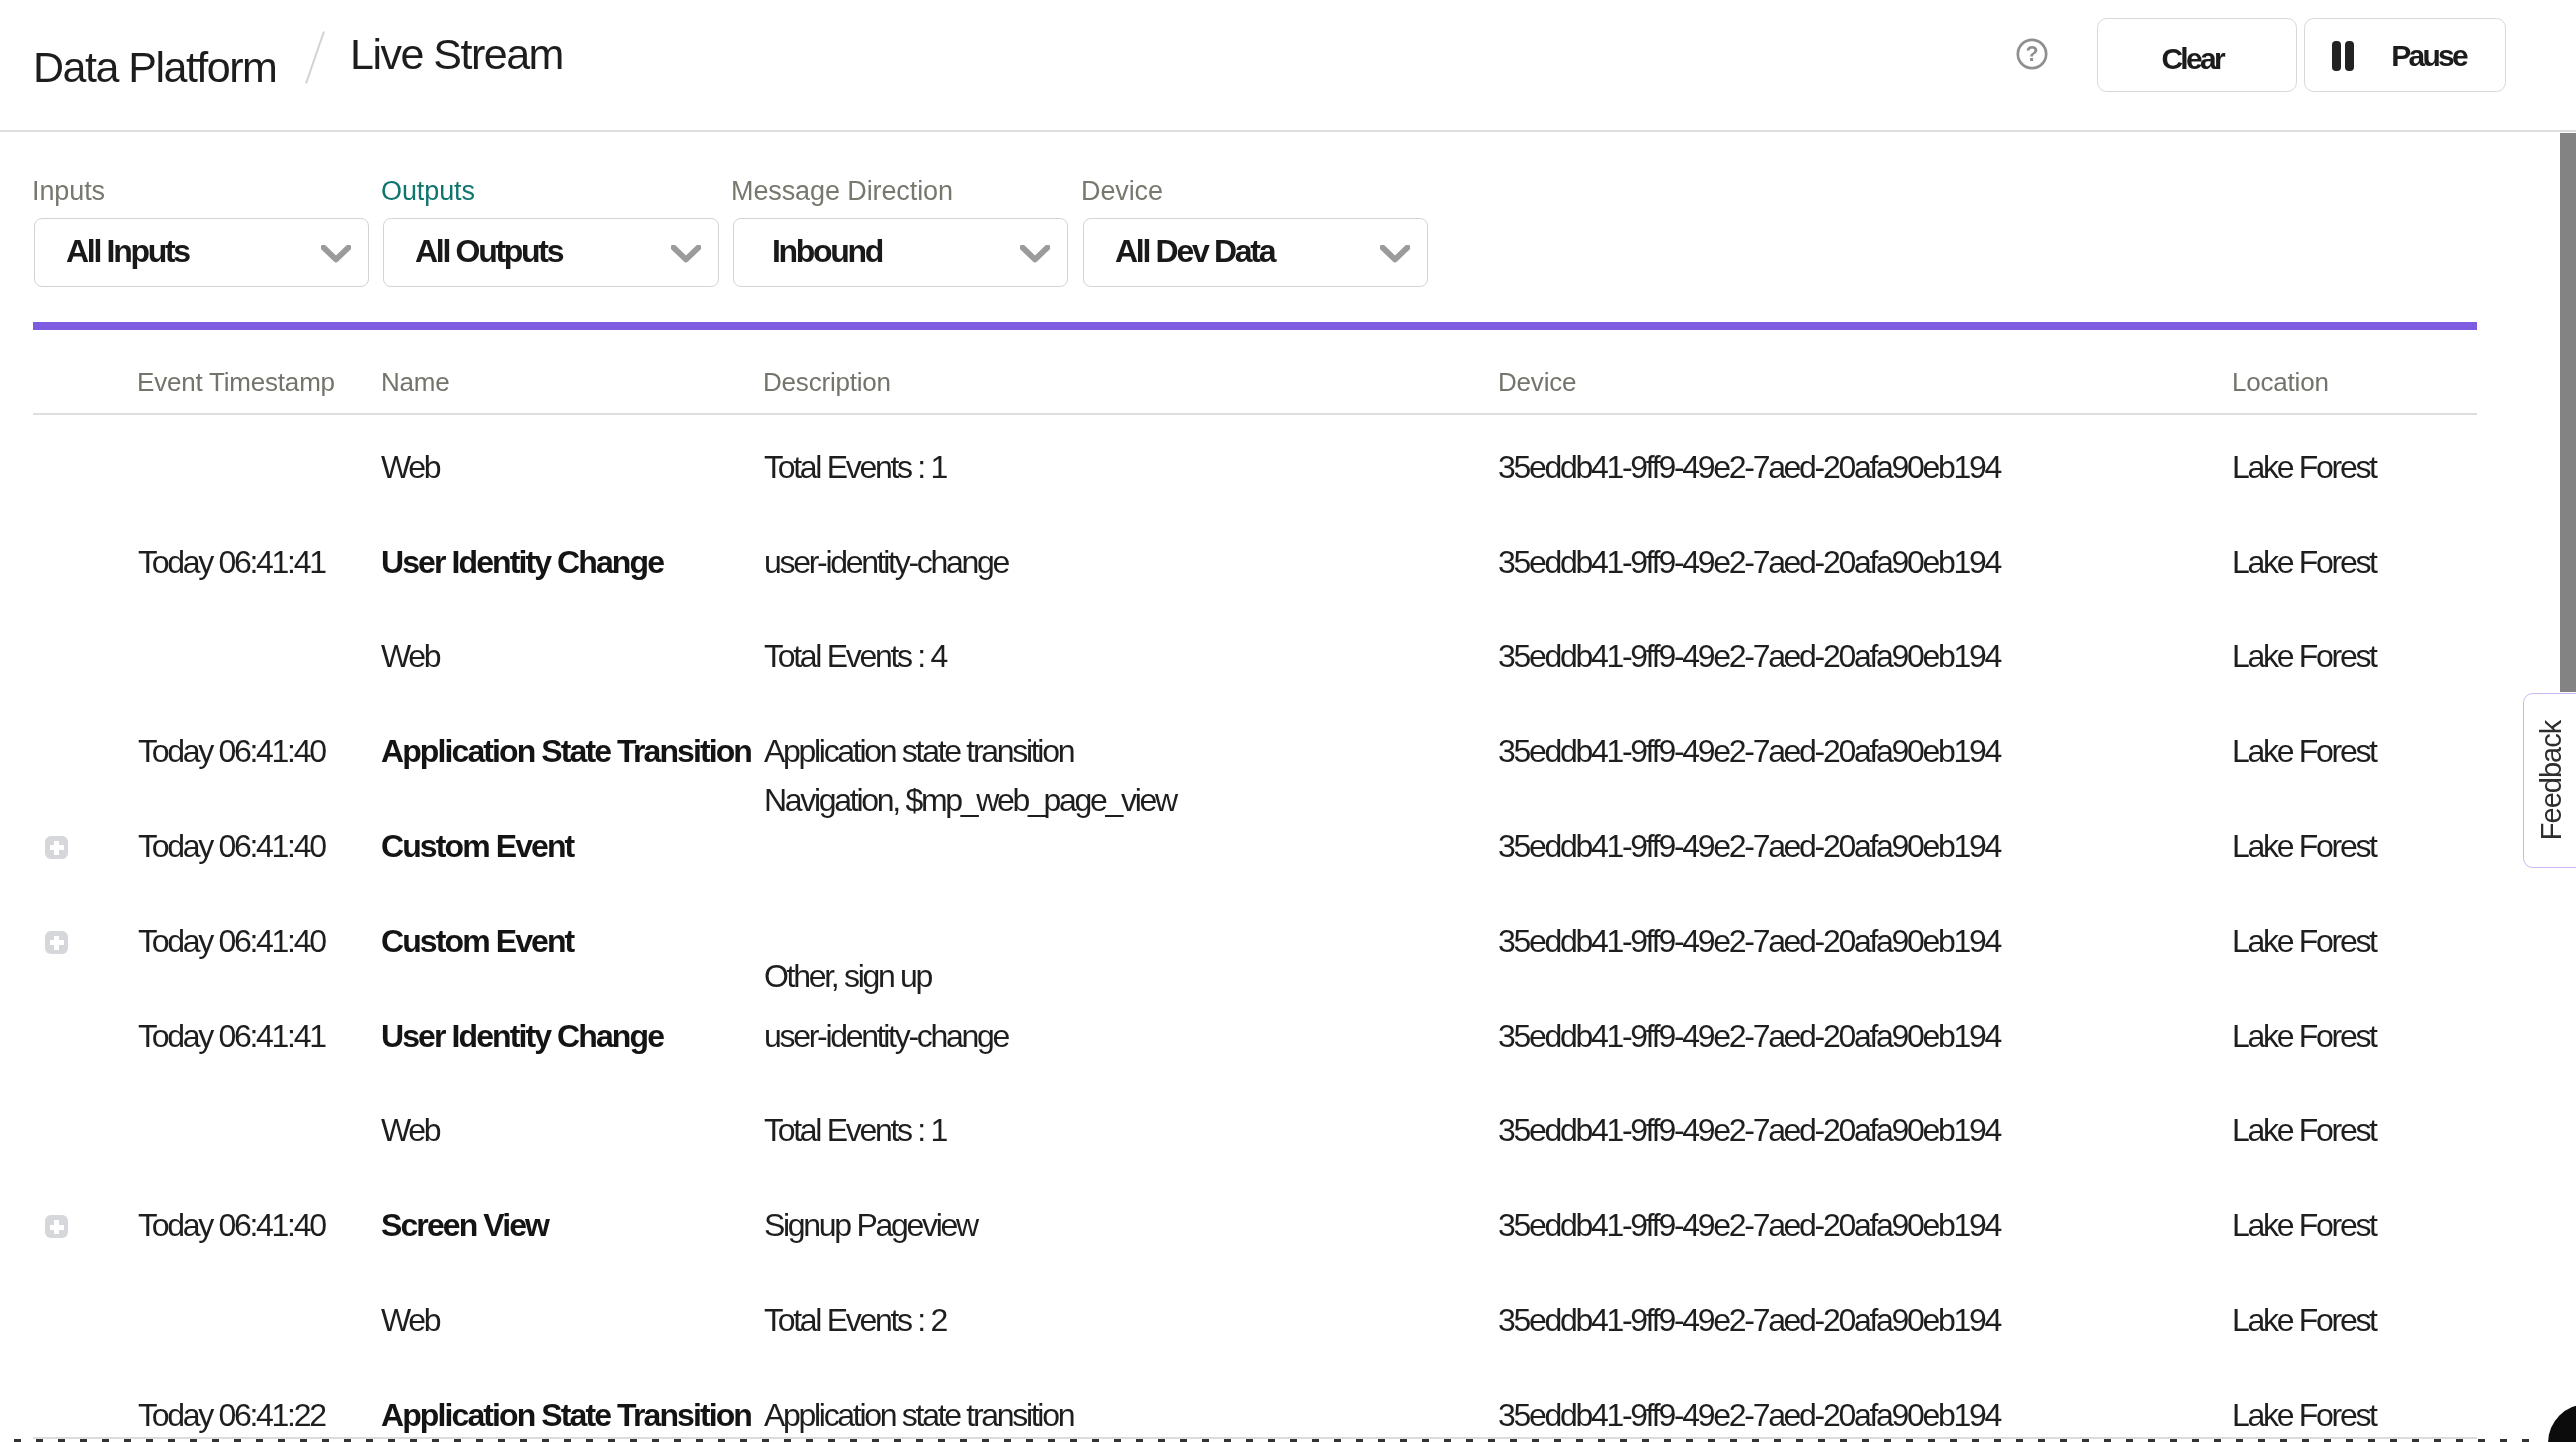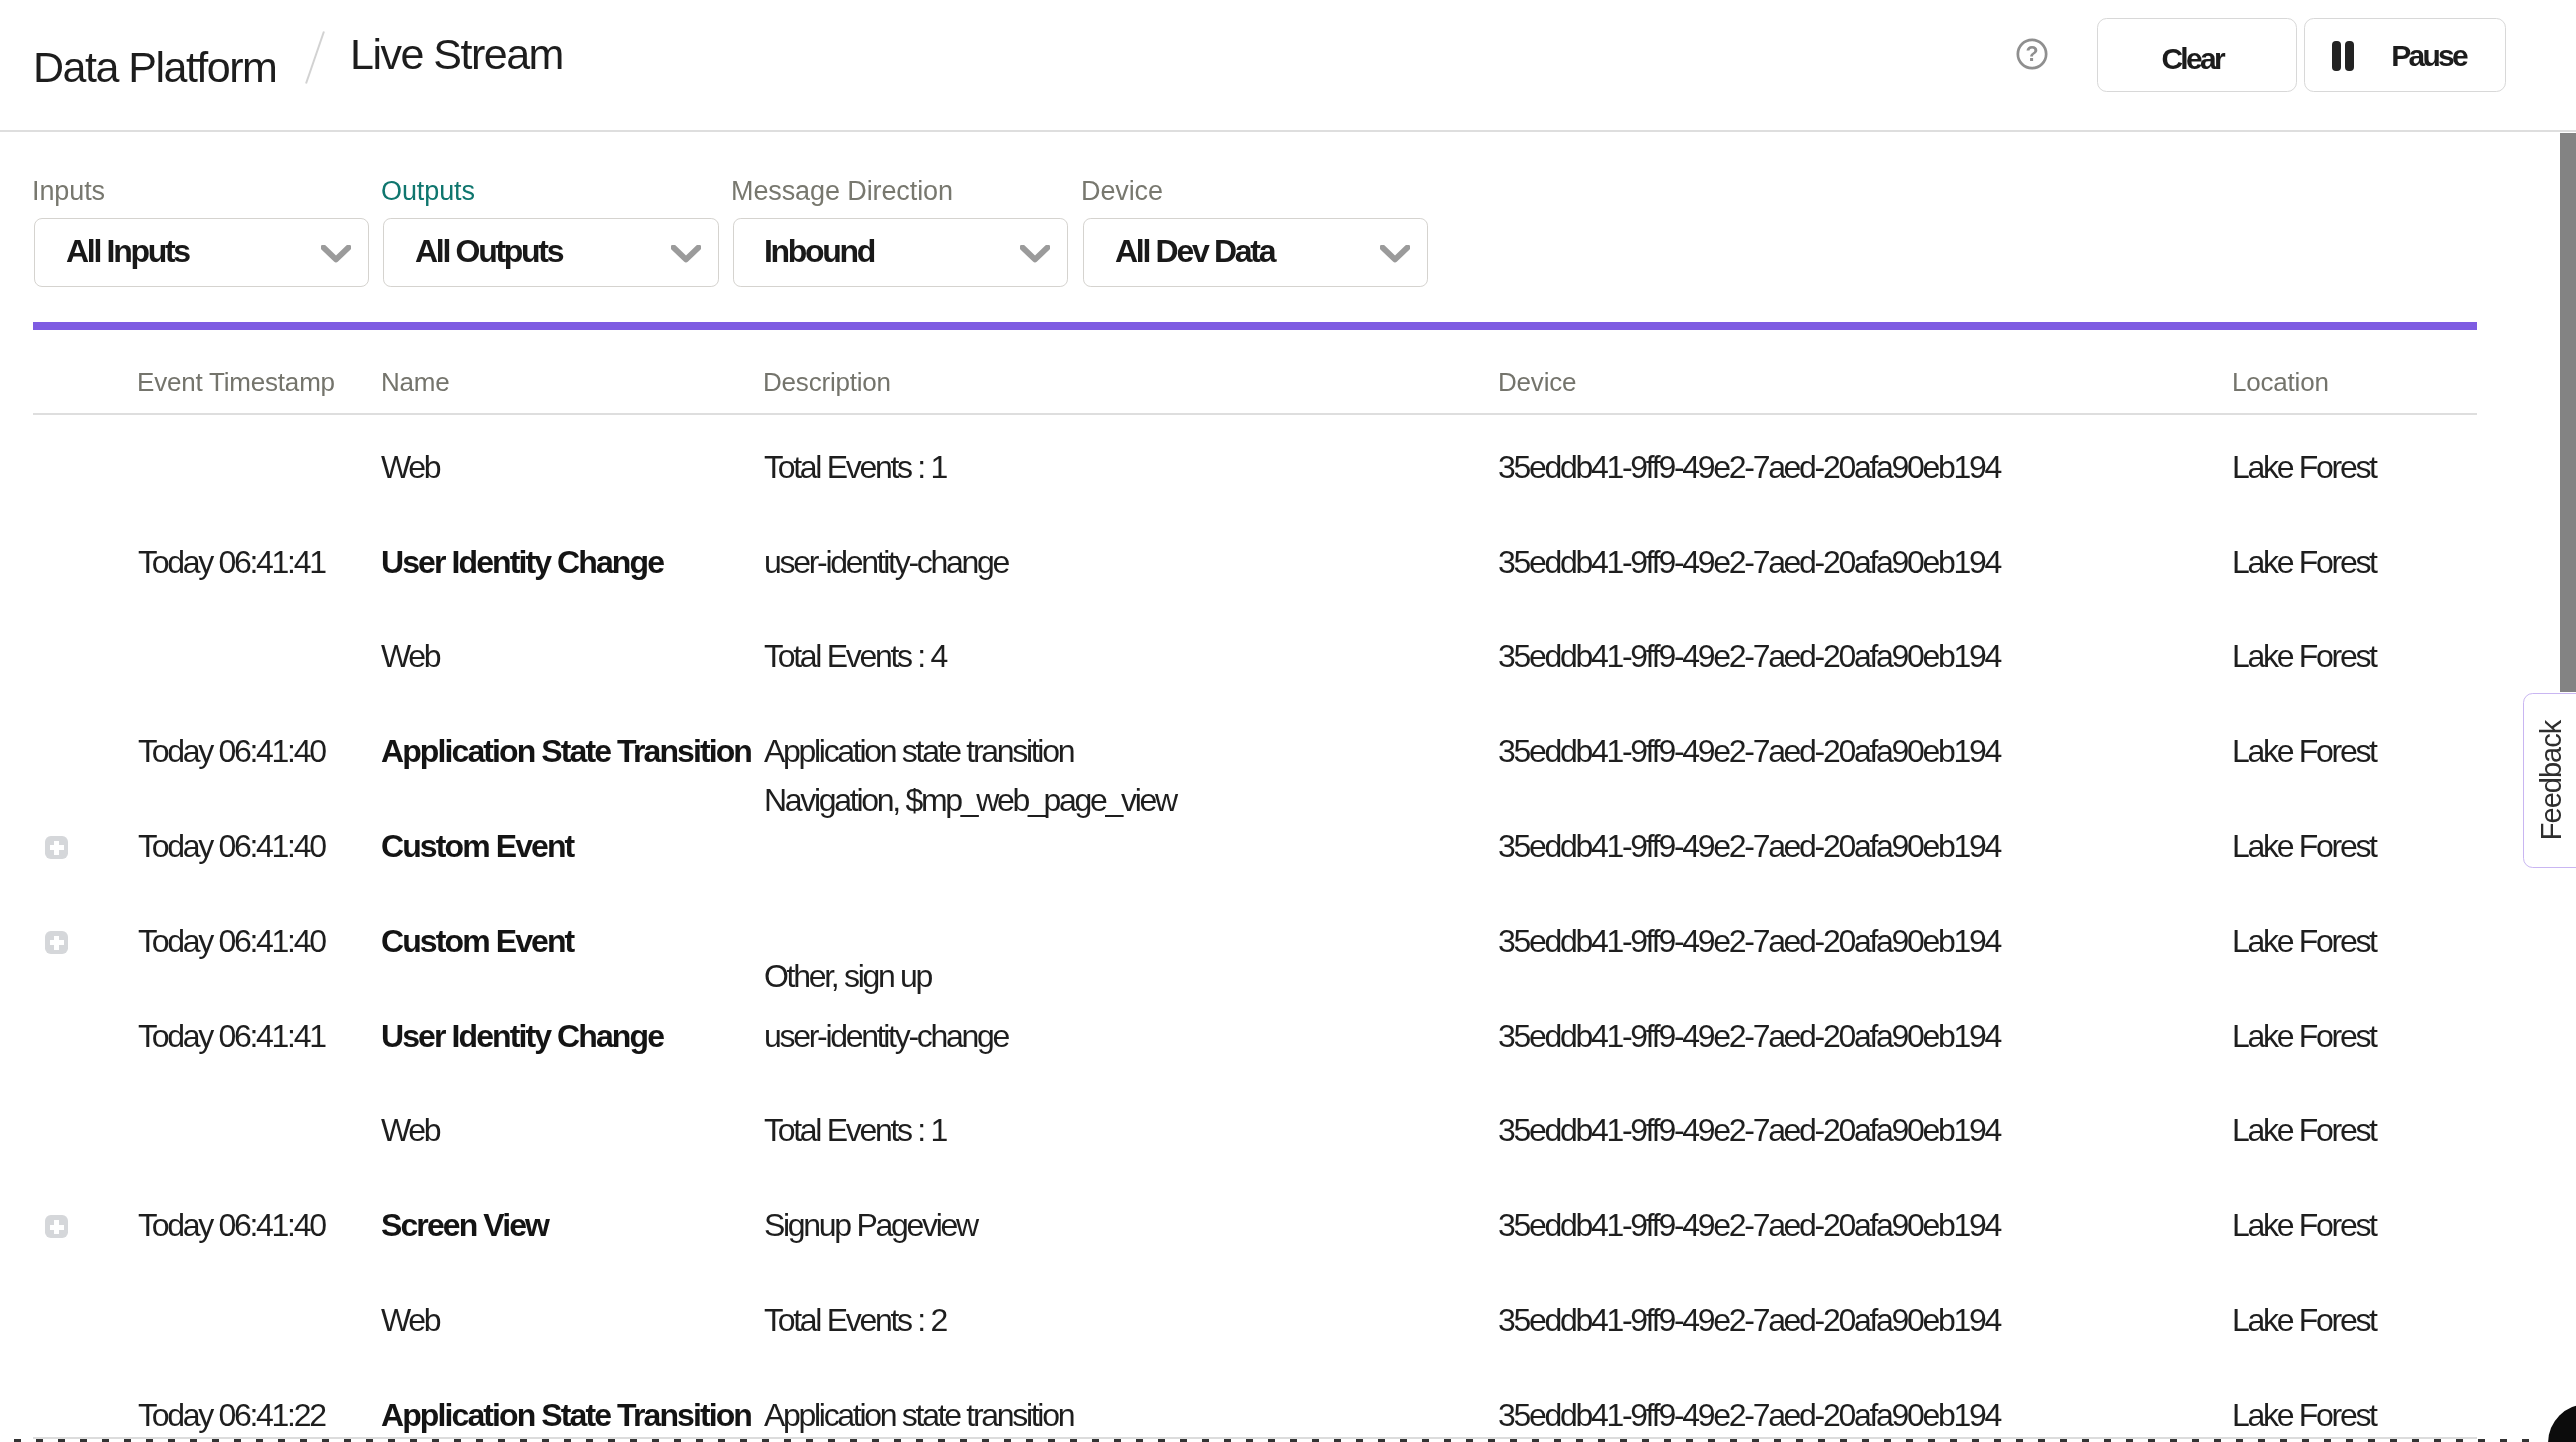--- a/index.html
+++ b/index.html
@@ -33,21 +33,21 @@
 
   <div class="abs" style="left:0;top:130px;width:2576px;height:2.4px;background:#dedede;"></div>
 
   <div class="abs" style="left:32px;top:178px;height:27px;line-height:27px;font-size:27px;letter-spacing:-0.1px;color:#78786f;">Inputs</div>
   <div class="abs" style="left:381px;top:178px;height:27px;line-height:27px;font-size:27px;letter-spacing:-0.1px;color:#0f766e;">Outputs</div>
   <div class="abs" style="left:731px;top:178px;height:27px;line-height:27px;font-size:27px;letter-spacing:-0.1px;color:#78786f;">Message Direction</div>
   <div class="abs" style="left:1081px;top:178px;height:27px;line-height:27px;font-size:27px;letter-spacing:-0.1px;color:#78786f;">Device</div>
 
   <div class="abs" style="left:34px;top:218px;width:335px;height:69px;border:1.9px solid #d5d3cf;border-radius:8px;background:#fff;line-height:65px;padding-left:31px;font-size:32px;font-weight:bold;letter-spacing:-2.3px;color:#191919;">All Inputs</div>
   <div class="abs" style="left:383px;top:218px;width:336px;height:69px;border:1.9px solid #d5d3cf;border-radius:7.8px;background:#fff;line-height:65px;padding-left:31px;font-size:32px;font-weight:bold;letter-spacing:-2.3px;color:#191919;">All Outputs</div>
-  <div class="abs" style="left:733px;top:218px;width:335px;height:69px;border:1.9px solid #d5d3cf;border-radius:7.8px;background:#fff;line-height:65px;padding-left:30px;font-size:32px;font-weight:bold;letter-spacing:-2.3px;color:#191919;">Inbound</div>
+  <div class="abs" style="left:733px;top:218px;width:335px;height:69px;border:1.9px solid #d5d3cf;border-radius:7.8px;background:#fff;line-height:65px;padding-left:38px;font-size:32px;font-weight:bold;letter-spacing:-2.3px;color:#191919;">Inbound</div>
   <div class="abs" style="left:1083px;top:218px;width:345px;height:69px;border:1.9px solid #d5d3cf;border-radius:7.8px;background:#fff;line-height:65px;padding-left:31px;font-size:32px;font-weight:bold;letter-spacing:-2.3px;color:#191919;">All Dev Data</div>
 
   <svg class="abs" style="left:321px;top:245px;" width="30" height="18.4" viewBox="0 0 31 19">
       <polyline points="2.5,2.5 15.5,15 28.5,2.5" fill="none" stroke="#9b9b9b" stroke-width="6" stroke-linecap="round" stroke-linejoin="round"></polyline>
     </svg>
   <svg class="abs" style="left:671px;top:245px;" width="30" height="18.4" viewBox="0 0 31 19">
       <polyline points="2.5,2.5 15.5,15 28.5,2.5" fill="none" stroke="#9b9b9b" stroke-width="6" stroke-linecap="round" stroke-linejoin="round"></polyline>
     </svg>
   <svg class="abs" style="left:1020px;top:245px;" width="30" height="18.4" viewBox="0 0 31 19">
       <polyline points="2.5,2.5 15.5,15 28.5,2.5" fill="none" stroke="#9b9b9b" stroke-width="6" stroke-linecap="round" stroke-linejoin="round"></polyline>

